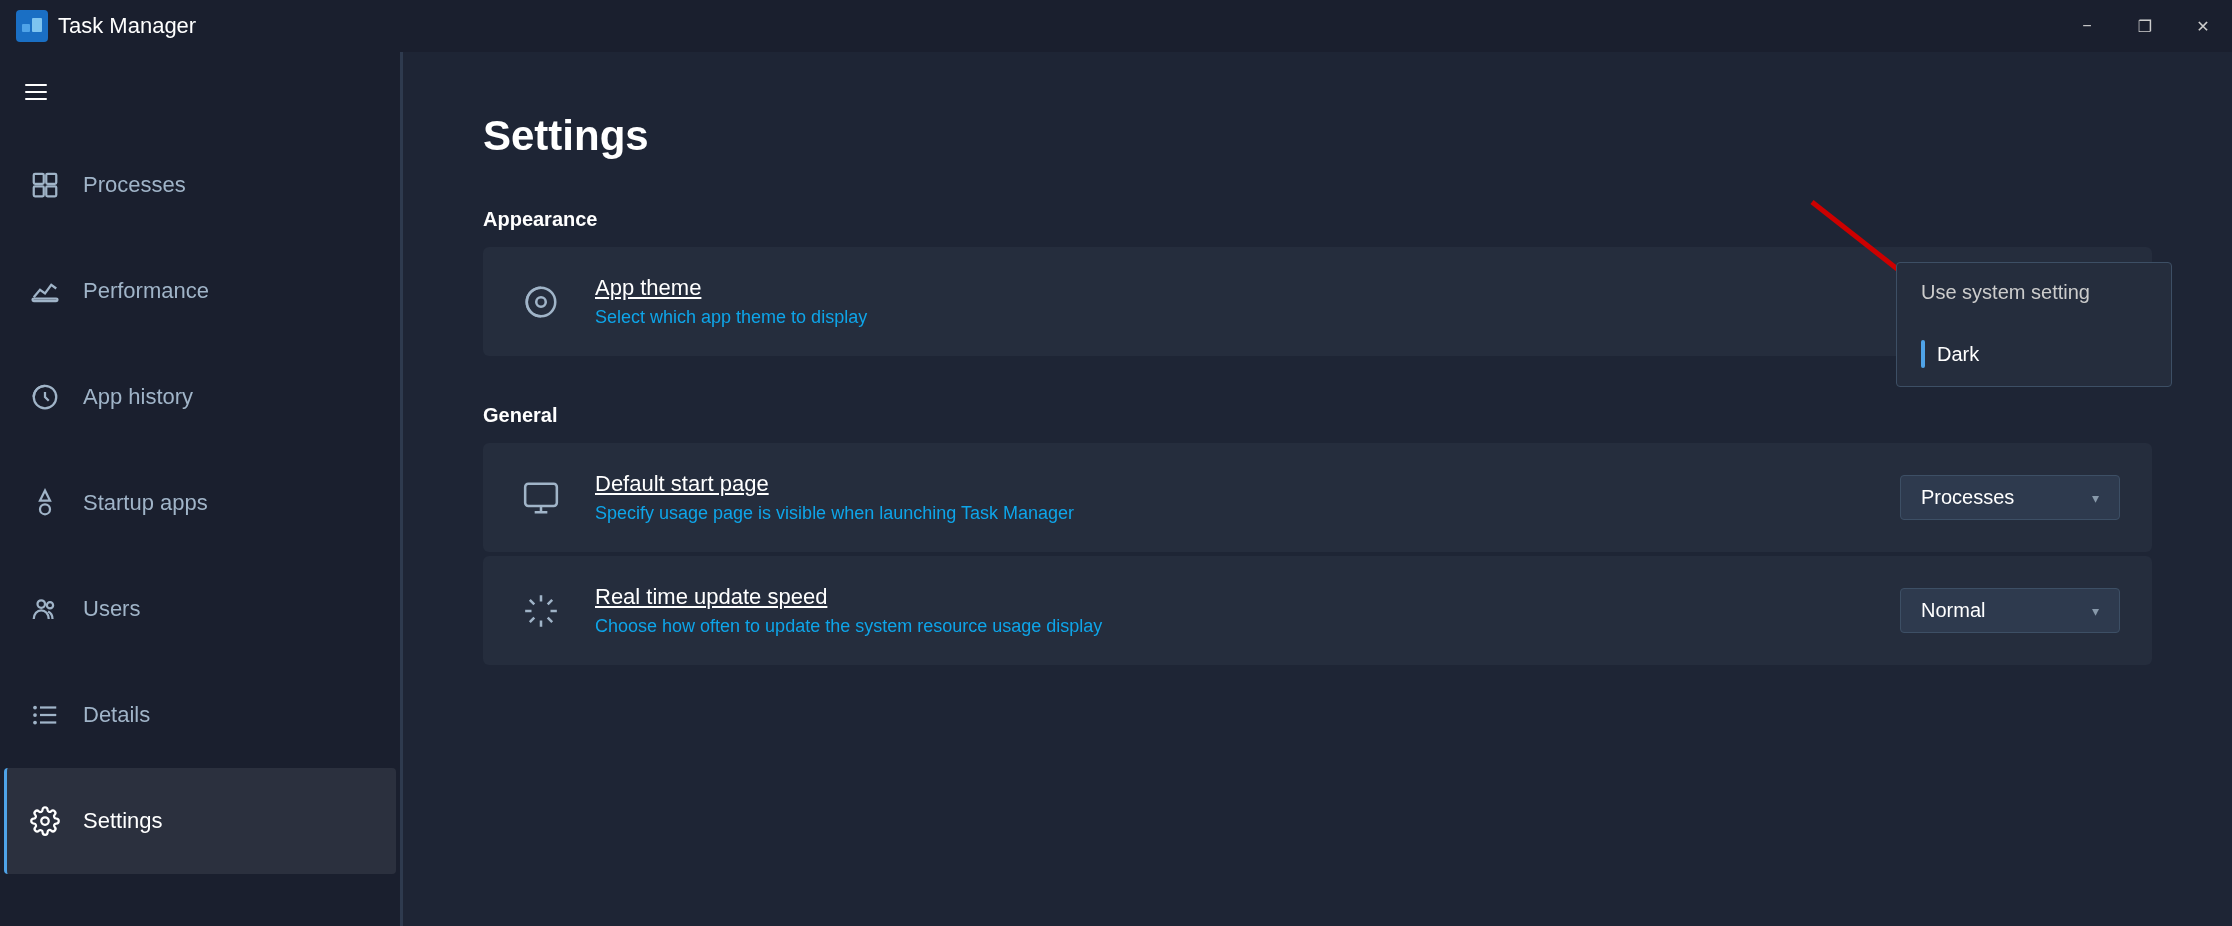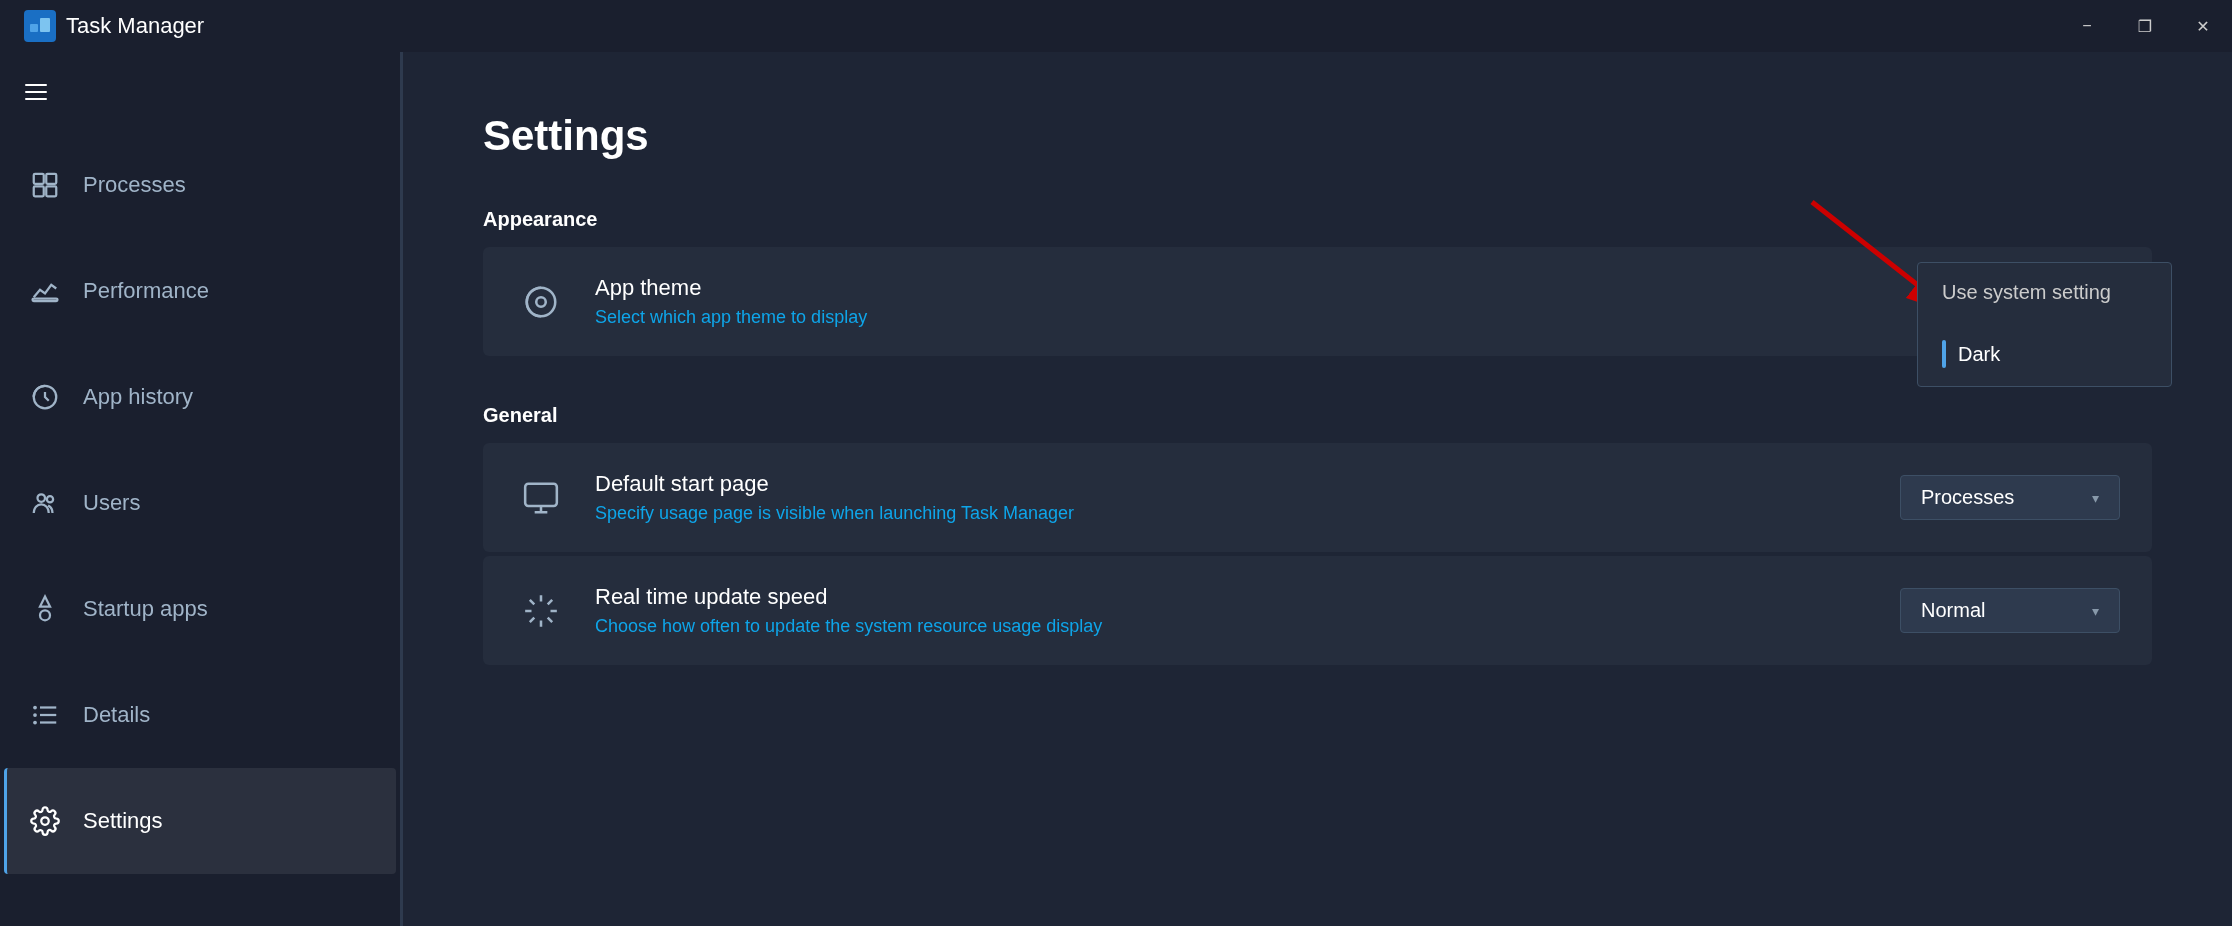--- a/index.html
+++ b/index.html
@@ -14,21 +14,21 @@
       display: flex;
       flex-direction: column;
     }
 
     
     .title-bar {
       height: 52px;
       background: #1a1f2e;
       display: flex;
       align-items: center;
-      padding: 0 24px;
+      padding: 0 16px;
       flex-shrink: 0;
       position: relative;
     }
 
     .title-bar-icon {
       width: 32px;
       height: 32px;
       margin-right: 10px;
     }
 
@@ -220,20 +220,21 @@
 
     .settings-row-text {
       flex: 1;
     }
 
     .settings-row-label {
       font-size: 22px;
       font-weight: 500;
       color: #ffffff;
       margin-bottom: 6px;
+      text-decoration: underline;
     }
 
     .settings-row-desc {
       font-size: 18px;
       color: #0ea5e9;
     }
 
     .settings-row-control {
       display: flex;
       align-items: center;
@@ -262,21 +263,21 @@
     }
 
     
     .theme-dropdown-overlay {
       position: absolute;
       right: 60px;
       top: 210px;
       background: #252d3d;
       border: 1px solid #3d4f65;
       border-radius: 4px;
-      width: 255px;
+      width: 276px;
       z-index: 100;
       overflow: hidden;
     }
 
     .theme-option {
       padding: 18px 24px;
       font-size: 20px;
       color: #cccccc;
       cursor: pointer;
       display: flex;
@@ -367,37 +368,37 @@
               <circle cx="12" cy="12" r="9"></circle>
               <path d="M3 12a9 9 0 0 1 9-9"></path>
             </svg>
         </div>
         <span class="nav-item-label">App history</span>
       </div>
 
       <div class="nav-item">
         <div class="nav-item-icon">
           <svg viewBox="0 0 24 24">
+              <path d="M12 2l4 8H8l4-8z"></path>
+              <circle cx="12" cy="17" r="4"></circle>
+            </svg>
+        </div>
+        <span class="nav-item-label">Startup apps</span>
+      </div>
+
+      <div class="nav-item">
+        <div class="nav-item-icon">
+          <svg viewBox="0 0 24 24">
               <circle cx="9" cy="8" r="3"></circle>
               <circle cx="16" cy="9" r="2.5"></circle>
               <path d="M3 20c0-4 2.7-7 6-7s6 3 6 7"></path>
               <path d="M18 20c0-2.8-1.3-5-3.5-6"></path>
             </svg>
         </div>
         <span class="nav-item-label">Users</span>
-      </div>
-
-      <div class="nav-item">
-        <div class="nav-item-icon">
-          <svg viewBox="0 0 24 24">
-              <path d="M12 2l4 8H8l4-8z"></path>
-              <circle cx="12" cy="17" r="4"></circle>
-            </svg>
-        </div>
-        <span class="nav-item-label">Startup apps</span>
       </div>
 
       <div class="nav-item">
         <div class="nav-item-icon">
           <svg viewBox="0 0 24 24">
               <line x1="8" y1="6" x2="21" y2="6"></line>
               <line x1="8" y1="12" x2="21" y2="12"></line>
               <line x1="8" y1="18" x2="21" y2="18"></line>
               <circle cx="4" cy="6" r="1.5" fill="#a0b4c8" stroke="none"></circle>
               <circle cx="4" cy="12" r="1.5" fill="#a0b4c8" stroke="none"></circle>

